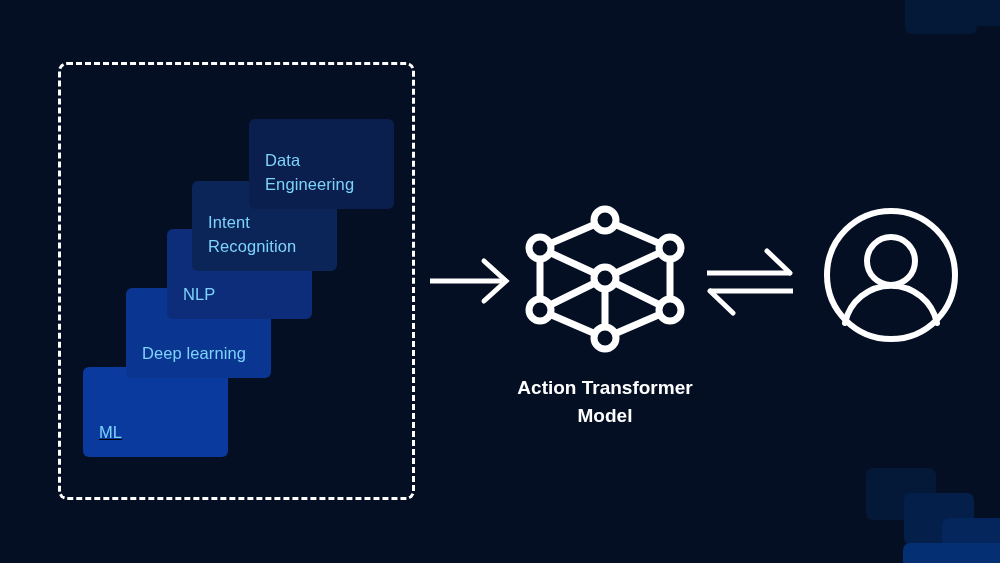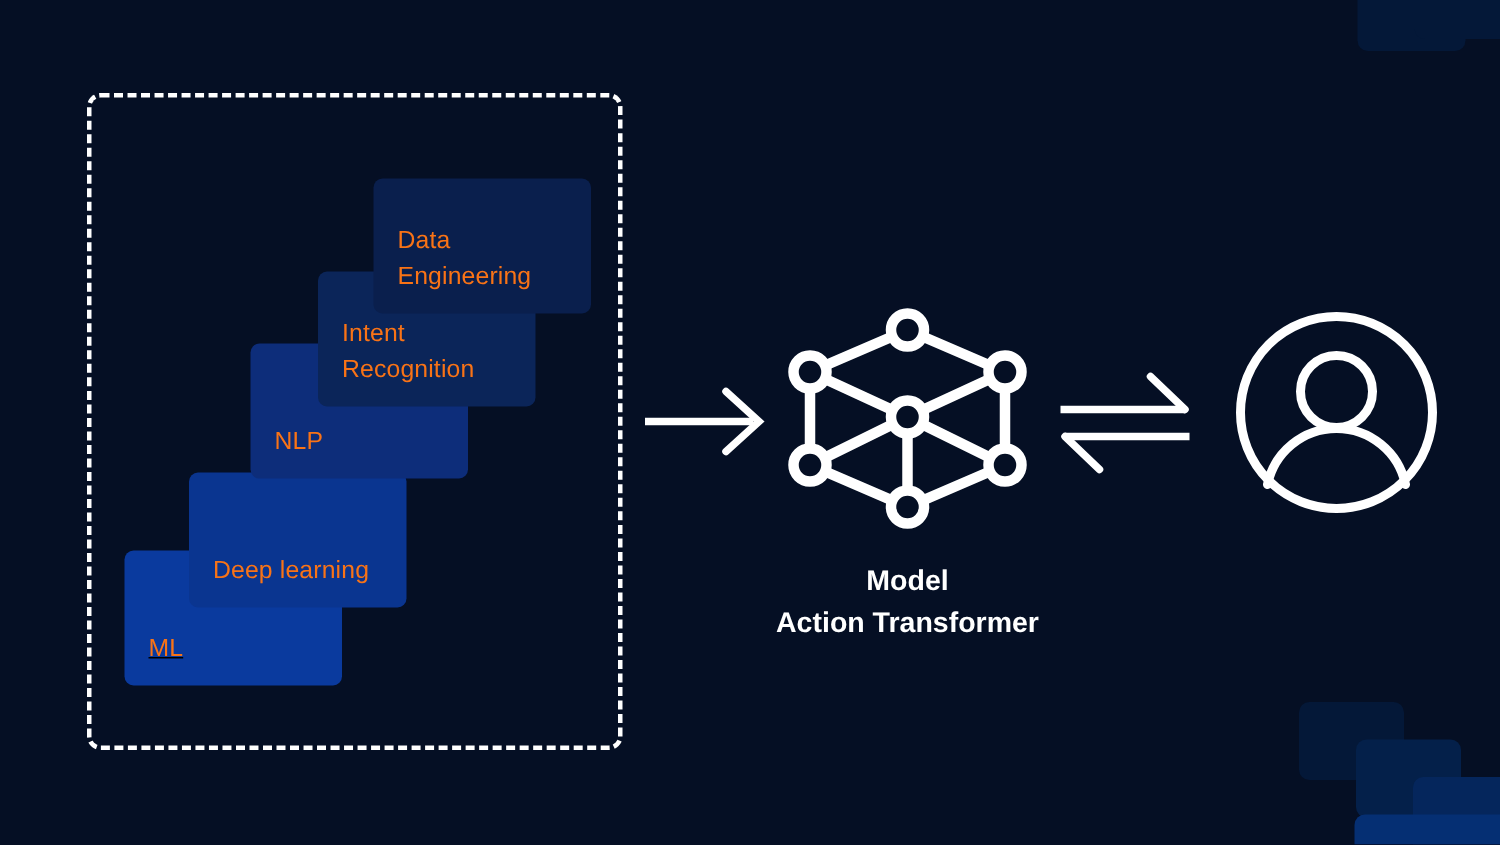--- a/index.html
+++ b/index.html
@@ -42,21 +42,21 @@
     position: absolute;
     width: 145px;
     height: 90px;
     border-radius: 6px;
     box-sizing: border-box;
     display: flex;
     align-items: flex-end;
     padding: 0 0 12px 16px;
   }
   .card-label {
-    color: #f97316;
+    color: #7dd3fc;
     font-size: 16.5px;
     line-height: 1.45;
     letter-spacing: .1px;
     white-space: nowrap;
   }
 
   
   #flow-arrow-1 {
     position: absolute;
     left: 428px;
@@ -130,32 +130,32 @@
 
   <div id="capability-group"></div>
 
   <div id="card-stack">
       <div class="card" style="left: 249px; top: 119px; background: rgb(10, 31, 77); z-index: 5;">
         <div class="card-label">
           <div>Data</div>
           <div>Engineering</div>
         </div>
       </div>
-      <div class="card" style="left: 212px; top: 181px; background: rgb(11, 37, 89); z-index: 4;">
+      <div class="card" style="left: 192px; top: 181px; background: rgb(11, 37, 89); z-index: 4;">
         <div class="card-label">
           <div>Intent</div>
           <div>Recognition</div>
         </div>
       </div>
       <div class="card" style="left: 167px; top: 229px; background: rgb(13, 45, 122); z-index: 3;">
         <div class="card-label">
           <div>NLP</div>
         </div>
       </div>
-      <div class="card" style="left: 126px; top: 315px; background: rgb(10, 53, 144); z-index: 2;">
+      <div class="card" style="left: 126px; top: 288px; background: rgb(10, 53, 144); z-index: 2;">
         <div class="card-label">
           <div>Deep learning</div>
         </div>
       </div>
       <div class="card" style="left: 83px; top: 367px; background: rgb(10, 58, 158); z-index: 1; text-decoration: underline;">
         <div class="card-label">
           <div>ML</div>
         </div>
       </div>
     </div>
@@ -190,22 +190,22 @@
         <circle cx="85" cy="22" r="11"></circle>
         <circle cx="20" cy="50" r="11"></circle>
         <circle cx="150" cy="50" r="11"></circle>
         <circle cx="85" cy="80" r="11"></circle>
         <circle cx="20" cy="112" r="11"></circle>
         <circle cx="150" cy="112" r="11"></circle>
         <circle cx="85" cy="140" r="11"></circle>
       </g>
     </svg>
     <div class="node-caption">
+      <div>Action Transformer</div>
       <div>Model</div>
-      <div>Action Transformer</div>
     </div>
   </div>
 
   <svg id="flow-arrow-2" viewBox="0 0 92 68">
 
     <line x1="3" y1="25" x2="86" y2="25" stroke="#ffffff" stroke-width="5"></line>
     <polyline points="63,3 86,25" fill="none" stroke="#ffffff" stroke-width="5" stroke-linecap="round"></polyline>
 
     <line x1="6" y1="43" x2="89" y2="43" stroke="#ffffff" stroke-width="5"></line>
     <polyline points="29,65 6,43" fill="none" stroke="#ffffff" stroke-width="5" stroke-linecap="round"></polyline>

